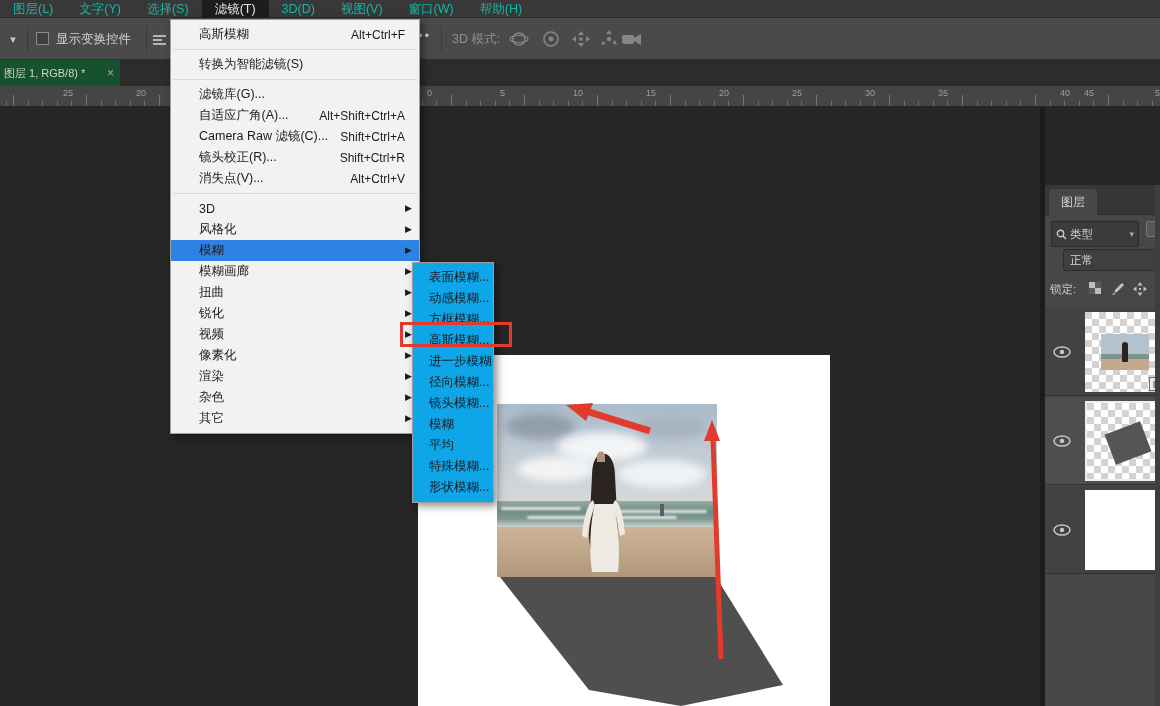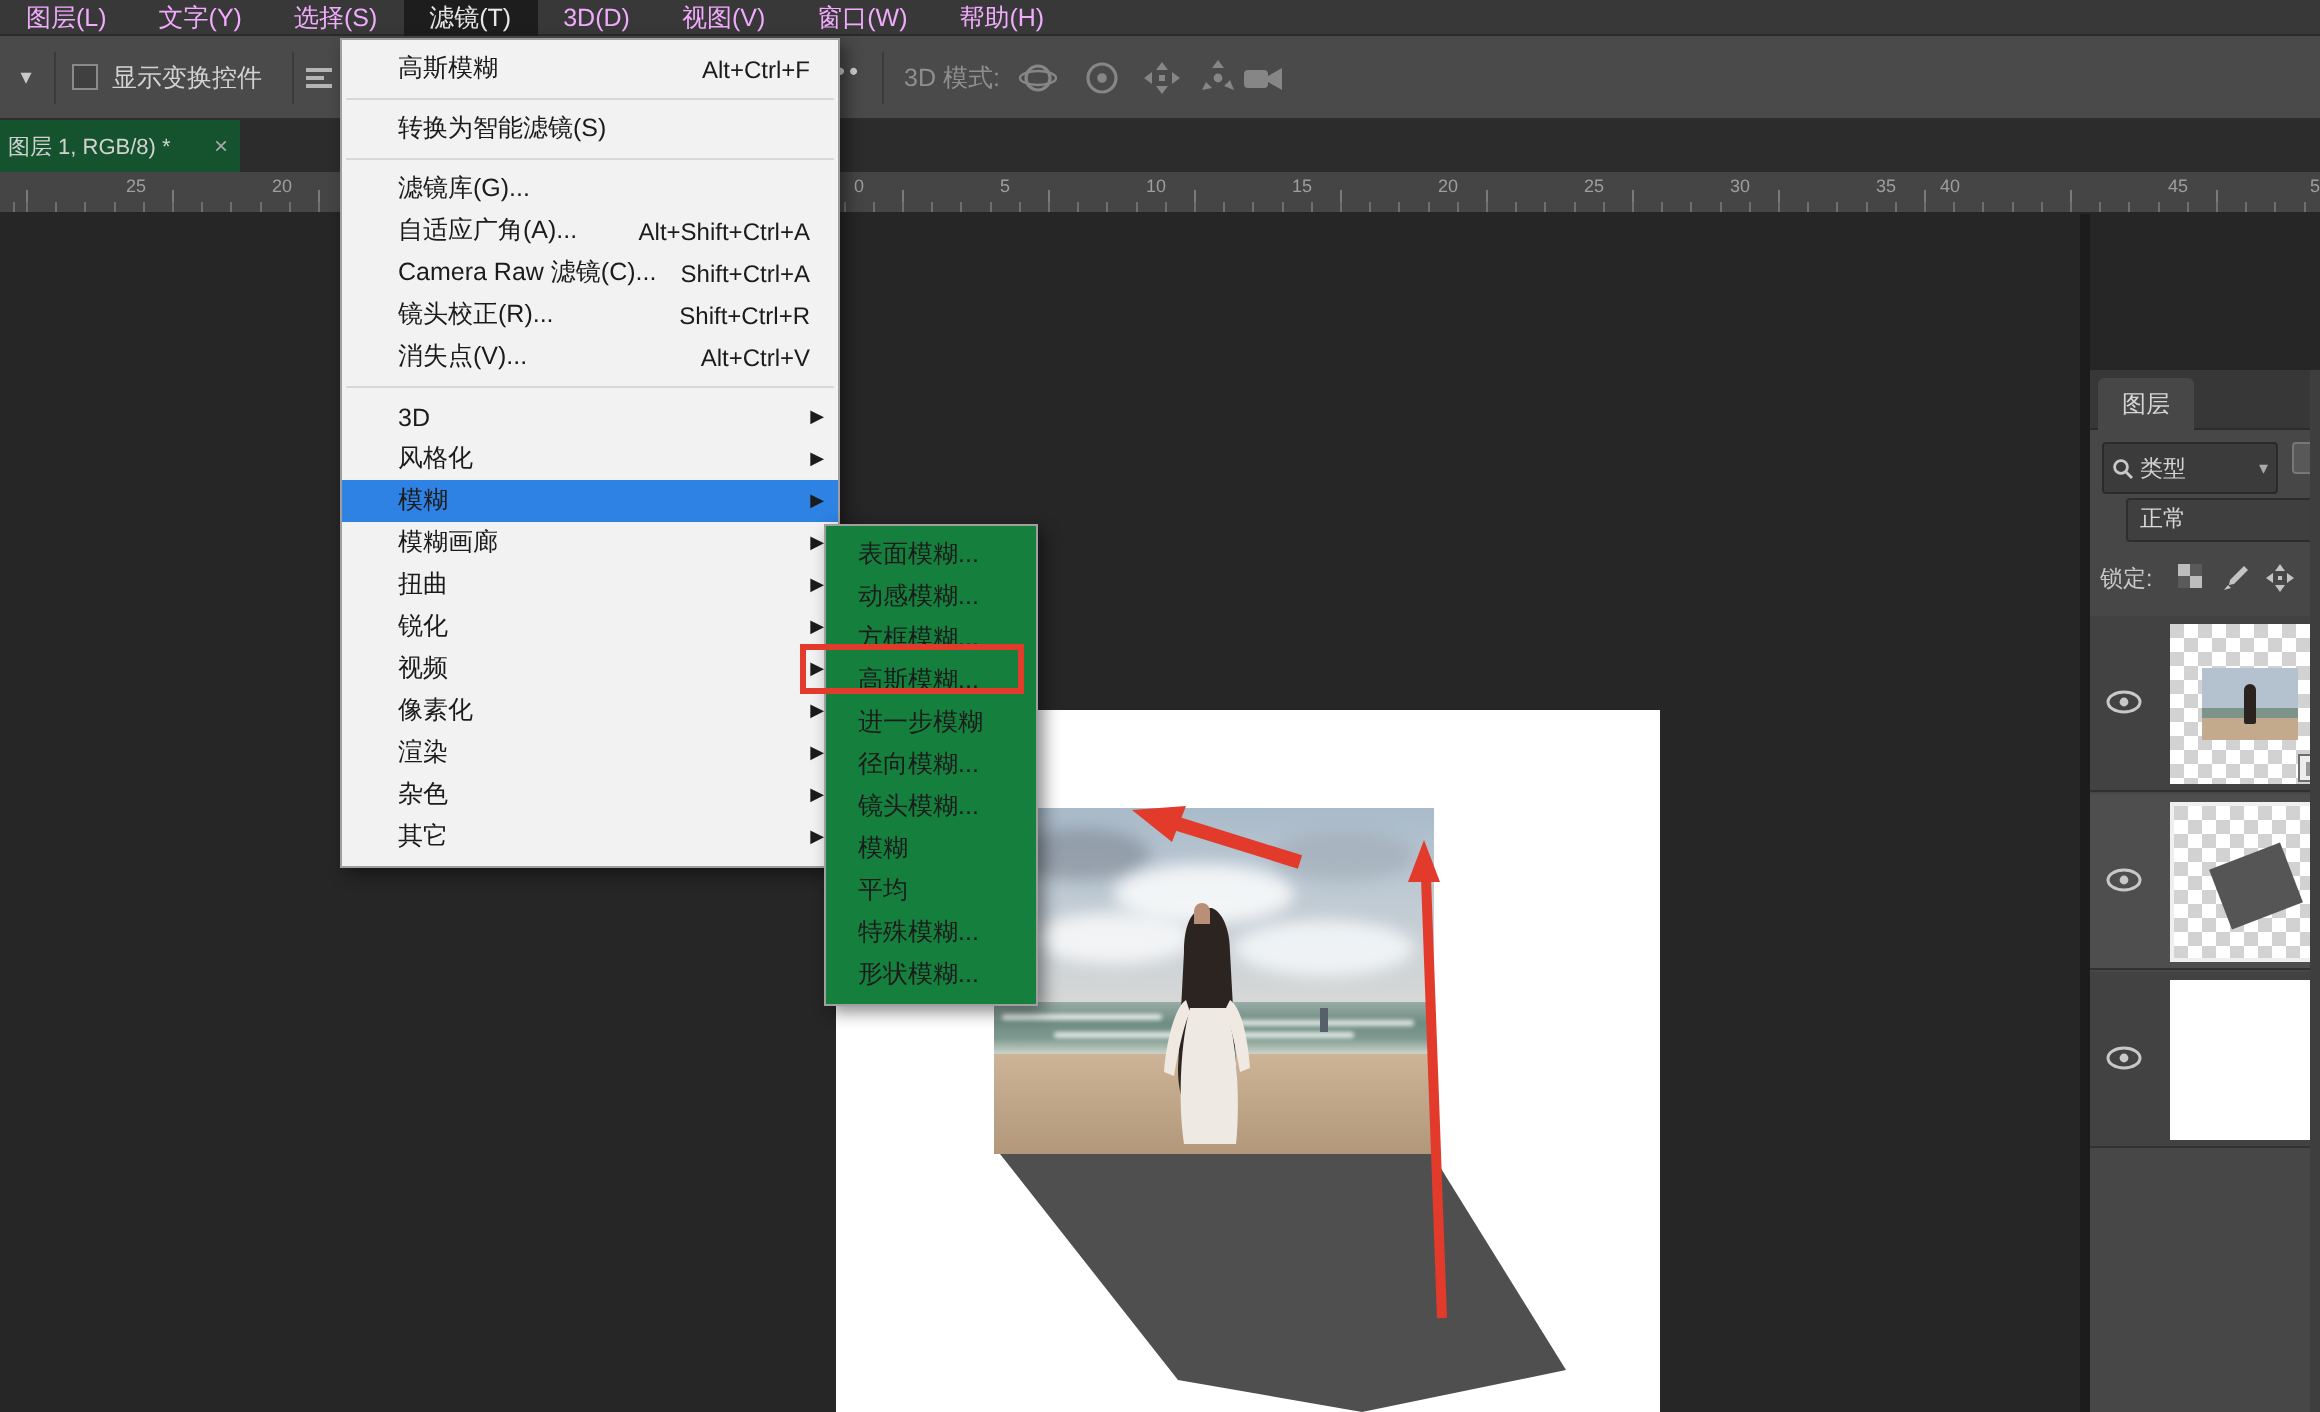--- a/index.html
+++ b/index.html
@@ -1,21 +1,21 @@
 <!DOCTYPE html>
 <html><head>
 <meta charset="utf-8">
 <style>
   html,body{margin:0;padding:0;background:#1a1a1a;}
   *{box-sizing:border-box;font-family:"Liberation Sans","DejaVu Sans",sans-serif;}
   #app{position:relative;width:1160px;height:706px;overflow:hidden;background:#262626;user-select:none;}
 
   
   #menubar{position:absolute;left:0;top:0;width:1160px;height:18px;background:#383838;display:flex;align-items:center;border-bottom:1px solid #2a2a2a;}
-  .menu-item{height:18px;line-height:18px;padding:0 13px;font-size:12.5px;color:#f0abfc;cursor:default;}
+  .menu-item{height:18px;line-height:18px;padding:0 13px;font-size:12.5px;color:#14b8a6;cursor:default;}
   .menu-item.active{background:#1d1d1d;color:#e8e8e8;}
 
   
   #optionsbar{position:absolute;left:0;top:18px;width:1160px;height:42px;background:#4a4a4a;border-bottom:1px solid #2e2e2e;}
   .opt-sep{position:absolute;top:8px;width:1px;height:26px;background:#5d5d5d;border-right:1px solid #3a3a3a;}
   #tool-preset{position:absolute;left:3px;top:10px;width:20px;height:22px;color:#c9c9c9;font-size:11px;text-align:center;line-height:22px;}
   #transform-check{position:absolute;left:36px;top:14px;width:13px;height:13px;background:#404040;border:1px solid #8a8a8a;}
   #transform-label{position:absolute;left:56px;top:13px;font-size:12.5px;color:#d2d2d2;}
   #align-icon{position:absolute;left:153px;top:15px;}
   #overflow-dots{position:absolute;left:418px;top:10px;font-size:13px;color:#cfcfcf;letter-spacing:2px;}
@@ -48,21 +48,21 @@
   #svg-overlay{position:absolute;left:0;top:0;width:1160px;height:599px;pointer-events:none;}
 
   
   #filter-menu{position:absolute;left:170px;top:19px;width:250px;background:#f2f2f2;border:1px solid #9f9f9f;box-shadow:3px 3px 8px rgba(0,0,0,.45);padding:4px 0;z-index:30;}
   .fm-row{position:relative;height:21px;display:flex;align-items:center;padding:0 10px 0 28px;font-size:12.5px;color:#1b1b1b;}
   .fm-row .lbl{flex:1;white-space:nowrap;}
   .fm-row .sc{font-size:12px;color:#1b1b1b;padding-right:4px;}
   .fm-row .arr{position:absolute;right:7px;font-size:9px;color:#1b1b1b;top:5px;}
   .fm-row.hl{background:#2e82e4;}
   .fm-sep{height:1px;background:#d8d8d8;margin:4px 2px;}
-  #blur-submenu{position:absolute;left:412px;top:262px;width:107px;background:#15803d;border:1px solid #9f9f9f;box-shadow:3px 3px 8px rgba(0,0,0,.45);padding:4px 0;z-index:31;}
+  #blur-submenu{position:absolute;left:412px;top:262px;width:82px;background:#0ea5e9;border:1px solid #9f9f9f;box-shadow:3px 3px 8px rgba(0,0,0,.45);padding:4px 0;z-index:31;}
   .sm-row{height:21px;line-height:21px;padding:0 8px 0 16px;font-size:12.5px;color:#1b1b1b;white-space:nowrap;}
   #red-box{position:absolute;left:400px;top:322px;width:112px;height:25px;border:3px solid #e23b2b;z-index:40;pointer-events:none;}
 
   
   #panel-shadow{position:absolute;left:1040px;top:107px;width:5px;height:599px;background:#1c1c1c;}
   #layers-panel{position:absolute;left:1045px;top:185px;width:115px;height:521px;background:#474747;}
   #panel-header{position:absolute;left:0;top:0;width:115px;height:30px;background:#373737;border-bottom:1px solid #2c2c2c;}
   #panel-tab{position:absolute;left:4px;top:4px;height:26px;padding:0 12px;background:#474747;color:#d6d6d6;font-size:12px;line-height:26px;border-radius:3px 3px 0 0;}
   #filter-row{position:absolute;left:0;top:36px;width:115px;height:24px;}
   #filter-box{position:absolute;left:6px;top:0;width:88px;height:22px;background:#3b3b3b;border:1px solid #2a2a2a;border-radius:2px;display:flex;align-items:center;padding:12px 4px;color:#d2d2d2;font-size:11.5px;}
@@ -160,21 +160,21 @@
       <span class="ruler-num" style="left: 63px;">25</span>
       <span class="ruler-num" style="left: 136px;">20</span>
       <span class="ruler-num" style="left: 427px;">0</span>
       <span class="ruler-num" style="left: 500px;">5</span>
       <span class="ruler-num" style="left: 573px;">10</span>
       <span class="ruler-num" style="left: 646px;">15</span>
       <span class="ruler-num" style="left: 719px;">20</span>
       <span class="ruler-num" style="left: 792px;">25</span>
       <span class="ruler-num" style="left: 865px;">30</span>
       <span class="ruler-num" style="left: 938px;">35</span>
-      <span class="ruler-num" style="left: 970px;">40</span>
+      <span class="ruler-num" style="left: 1060px;">40</span>
       <span class="ruler-num" style="left: 1084px;">45</span>
       <span class="ruler-num" style="left: 1155px;">50</span>
     </div>
 
   <div id="main">
     <div id="canvas"></div>
 
     <div id="photo">
       <div class="sky"></div>
       <div class="cloud" style="left:8px;top:10px;width:70px;height:26px;background:rgba(120,130,140,.55);"></div>

